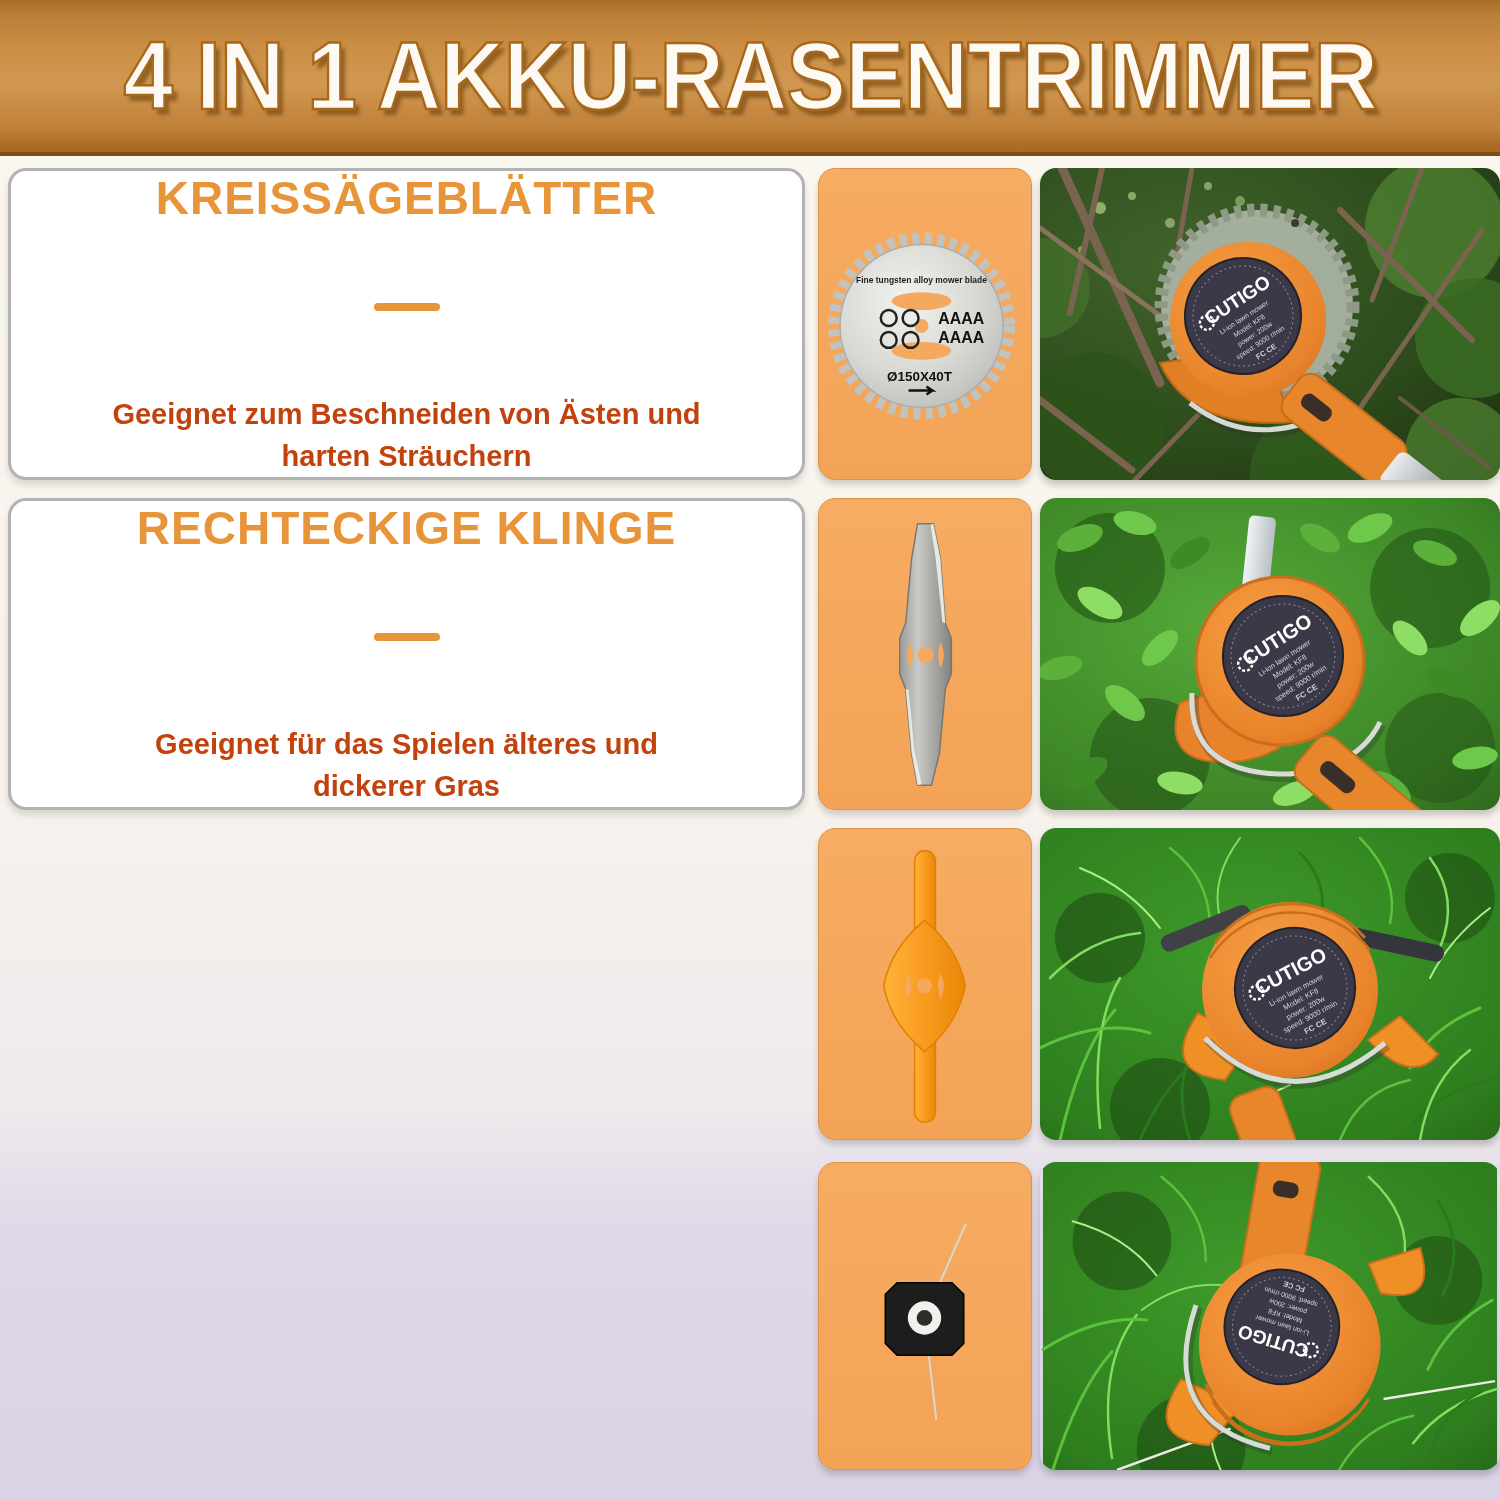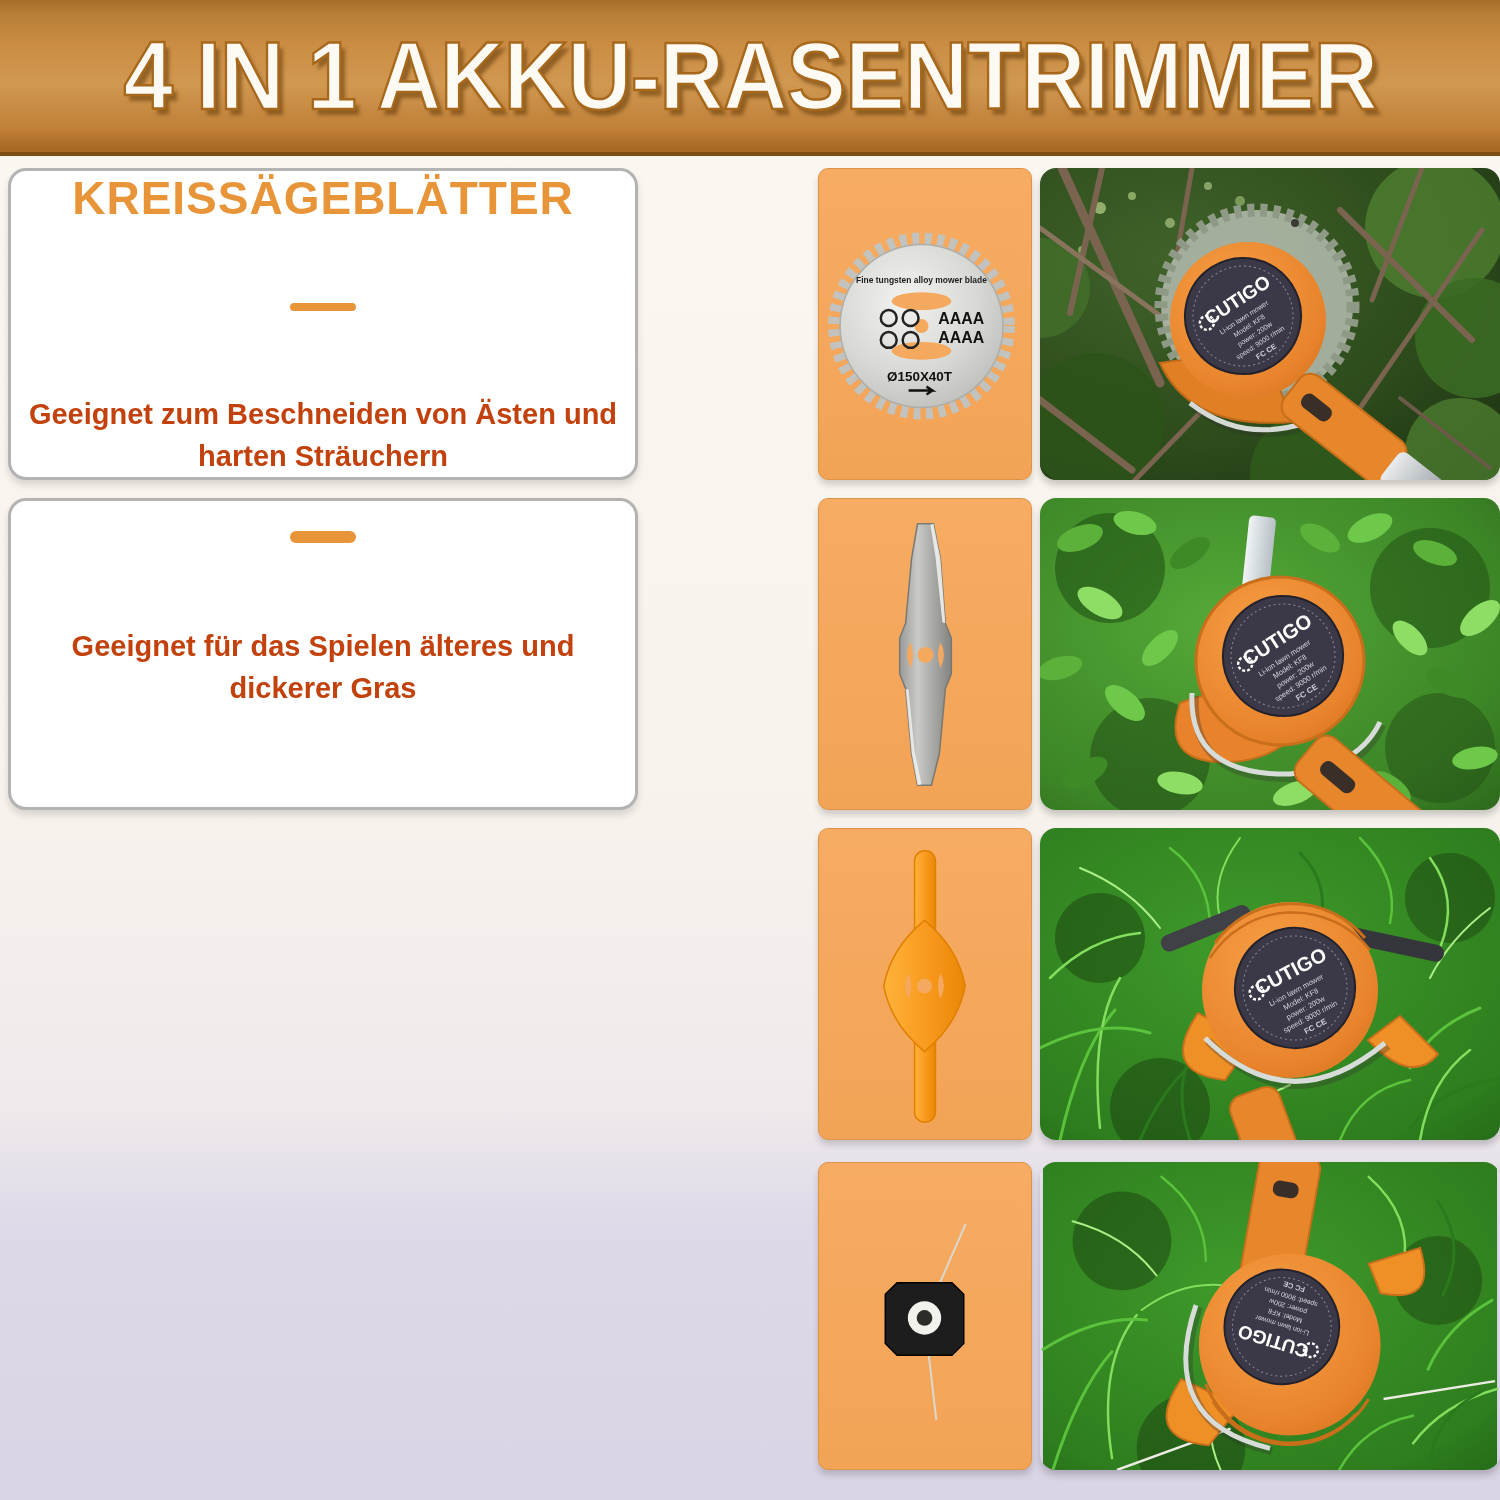--- a/index.html
+++ b/index.html
@@ -10,31 +10,31 @@
   .banner{position:absolute;left:0;top:0;width:1500px;height:152px;
           background:linear-gradient(180deg,#a76c28 0%,#b87e35 9%,#cb8d44 30%,#d19850 55%,#c08038 85%,#a96a24 97%);
           border-bottom:4px solid #7e4e15;display:flex;align-items:center;justify-content:center;}
   .banner-title{white-space:nowrap;font-weight:700;font-size:97px;letter-spacing:-1px;
           color:#fdfaf4;-webkit-text-stroke:2.5px #a8681c;
           text-shadow:0 0 1px #a8681c,5px 6px 4px rgba(96,56,8,.55);
           transform:scaleX(.92);transform-origin:center;}
   
   .row{position:absolute;left:0;width:1500px;height:312px;}
   .row1{top:168px}.row2{top:498px}.row3{top:828px}.row4{top:1162px;height:308px}
-  .card{position:absolute;left:8px;top:0;width:630px;height:100%;background:#ffffff;
+  .card{position:absolute;left:8px;top:0;width:797px;height:100%;background:#ffffff;
         border:3px solid #b3b3b3;border-radius:18px;box-shadow:0 5px 7px rgba(0,0,0,.13);
-        display:flex;flex-direction:column;align-items:center;box-sizing:border-box;gap:48px;}
+        display:flex;flex-direction:column;align-items:center;justify-content:center;box-sizing:border-box;gap:48px;}
   .card-title{color:#e8953a;font-weight:700;font-size:46px;letter-spacing:1px;text-align:center;}
   .divider{width:66px;height:12px;border-radius:6px;background:#e8953a;margin:30px 0 34px 0;}
   .card-desc{color:#c2410c;font-weight:700;font-size:29px;line-height:1.45;text-align:center;}
   .row1 .card-desc{max-width:600px}.row2 .card-desc{max-width:560px}
   .row3 .card-desc{max-width:720px}.row4 .card-desc{max-width:600px}
   .panel{position:absolute;left:818px;top:0;width:214px;height:100%;
          background:linear-gradient(180deg,#f6ac62 0%,#f3a356 100%);
-         border:1px solid #dd9446;border-radius:10px;box-shadow:0 5px 6px rgba(0,0,0,.16);box-sizing:border-box;}
+         border:1px solid #dd9446;border-radius:17px;box-shadow:0 5px 6px rgba(0,0,0,.16);box-sizing:border-box;}
   .photo{position:absolute;left:1040px;top:0;width:460px;height:100%;
          border-radius:16px;overflow:hidden;box-shadow:0 5px 7px rgba(0,0,0,.2);}
   .panel svg,.photo svg{display:block;width:100%;height:100%;}
   text{font-family:"Liberation Sans",sans-serif;}
 </style>
 </head>
 <body>
 
 <div class="page">
 
@@ -144,20 +144,21 @@
           <rect x="14" y="18" width="34" height="16" rx="7" fill="#3a2f28"></rect>
           <rect x="124" y="6" width="72" height="40" rx="8" fill="url(#silverH)"></rect>
           <rect x="192" y="9" width="20" height="34" rx="6" fill="#5a4a6e"></rect>
         </g>
       </svg>
     </div>
   </div>
 
   <div class="row row2">
     <div class="card">
+      <div class="card-title">RECHTECKIGE KLINGE</div>
       <div class="divider"></div>
       <div class="card-desc">Geeignet für das Spielen älteres und dickerer Gras</div>
     </div>
     <div class="panel">
       <svg viewBox="0 0 213 312">
         <defs>
           <linearGradient id="steel" x1="0" y1="0" x2="1" y2="0">
             <stop offset="0%" stop-color="#9a9a98"></stop>
               <stop offset="35%" stop-color="#c9c9c6"></stop>
               <stop offset="65%" stop-color="#a8a8a5"></stop>

